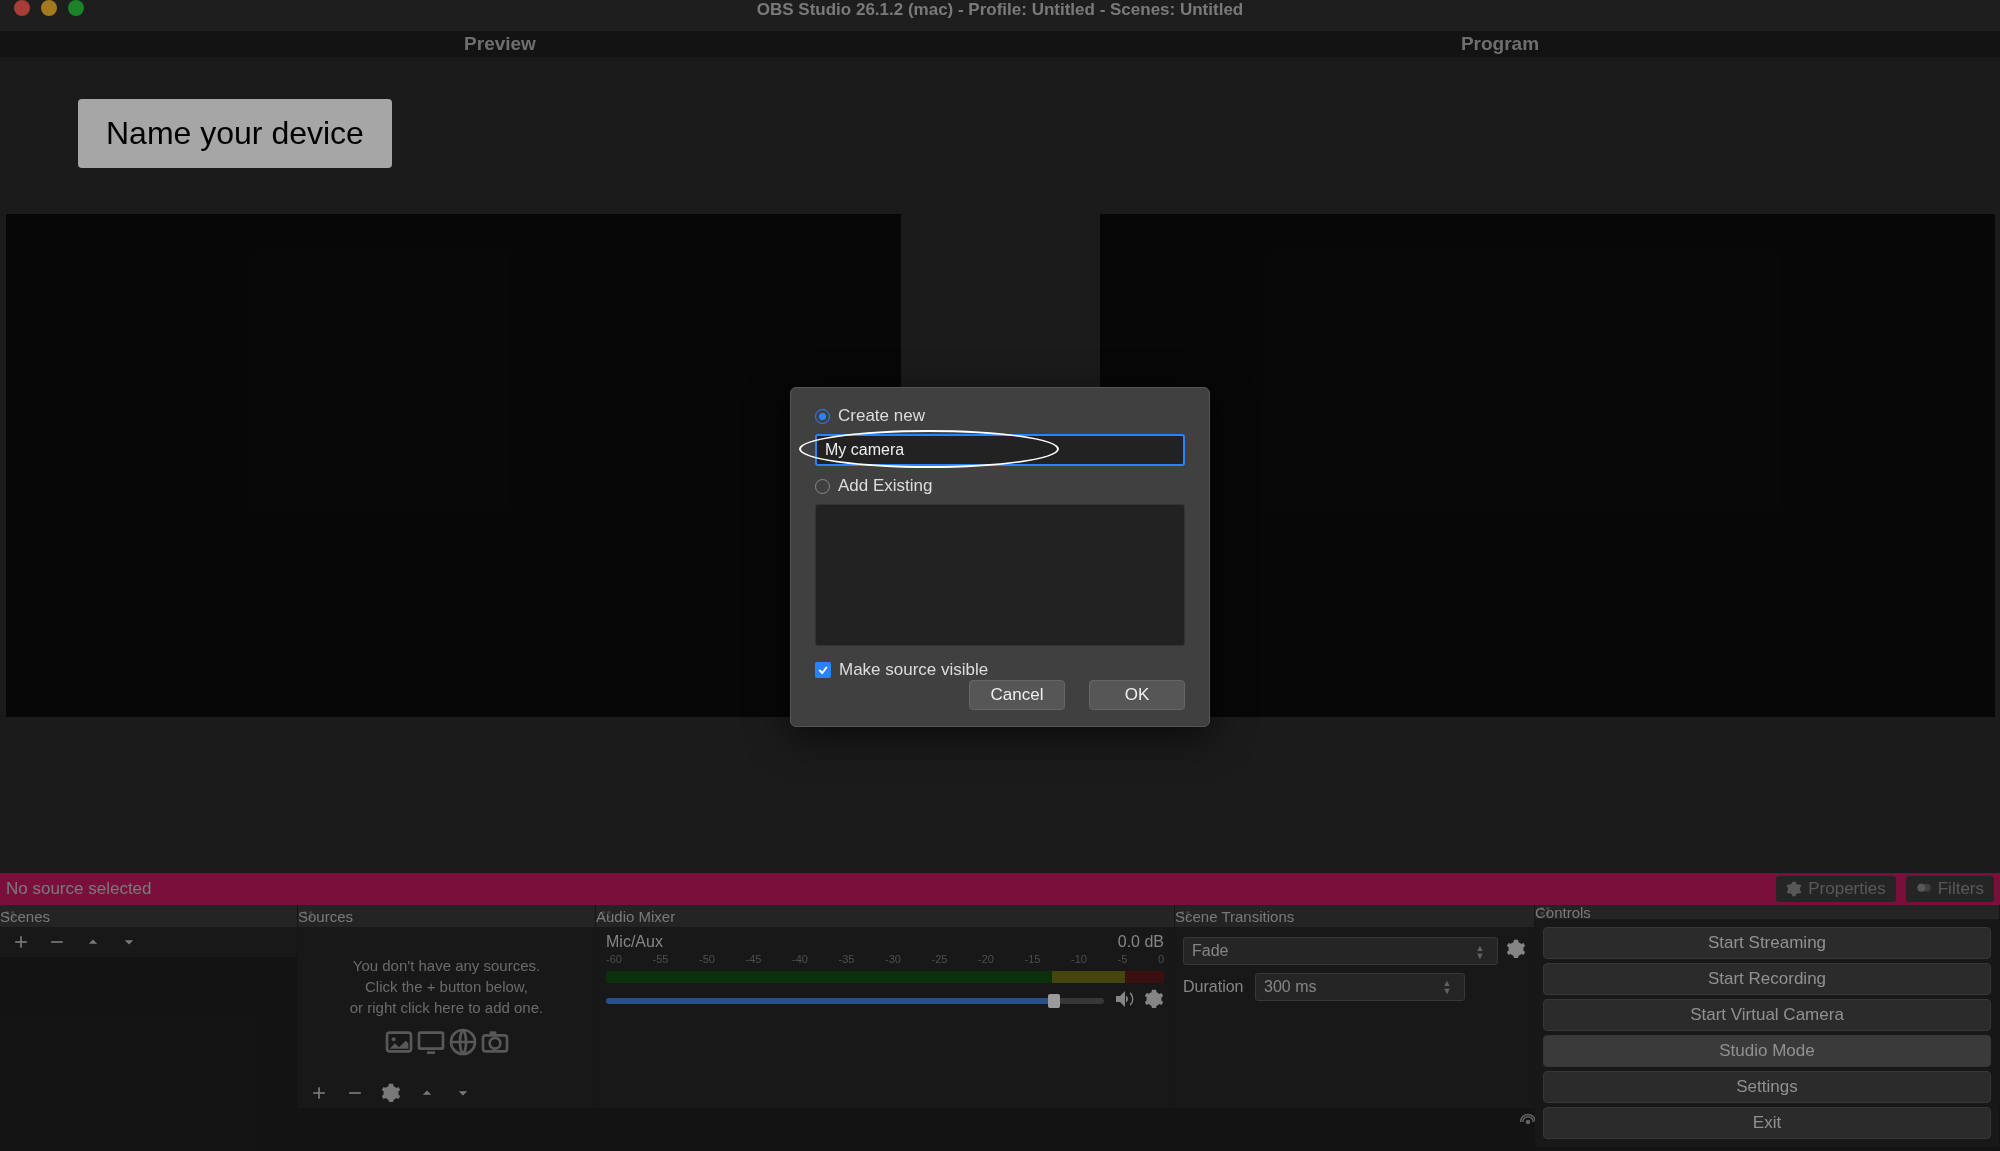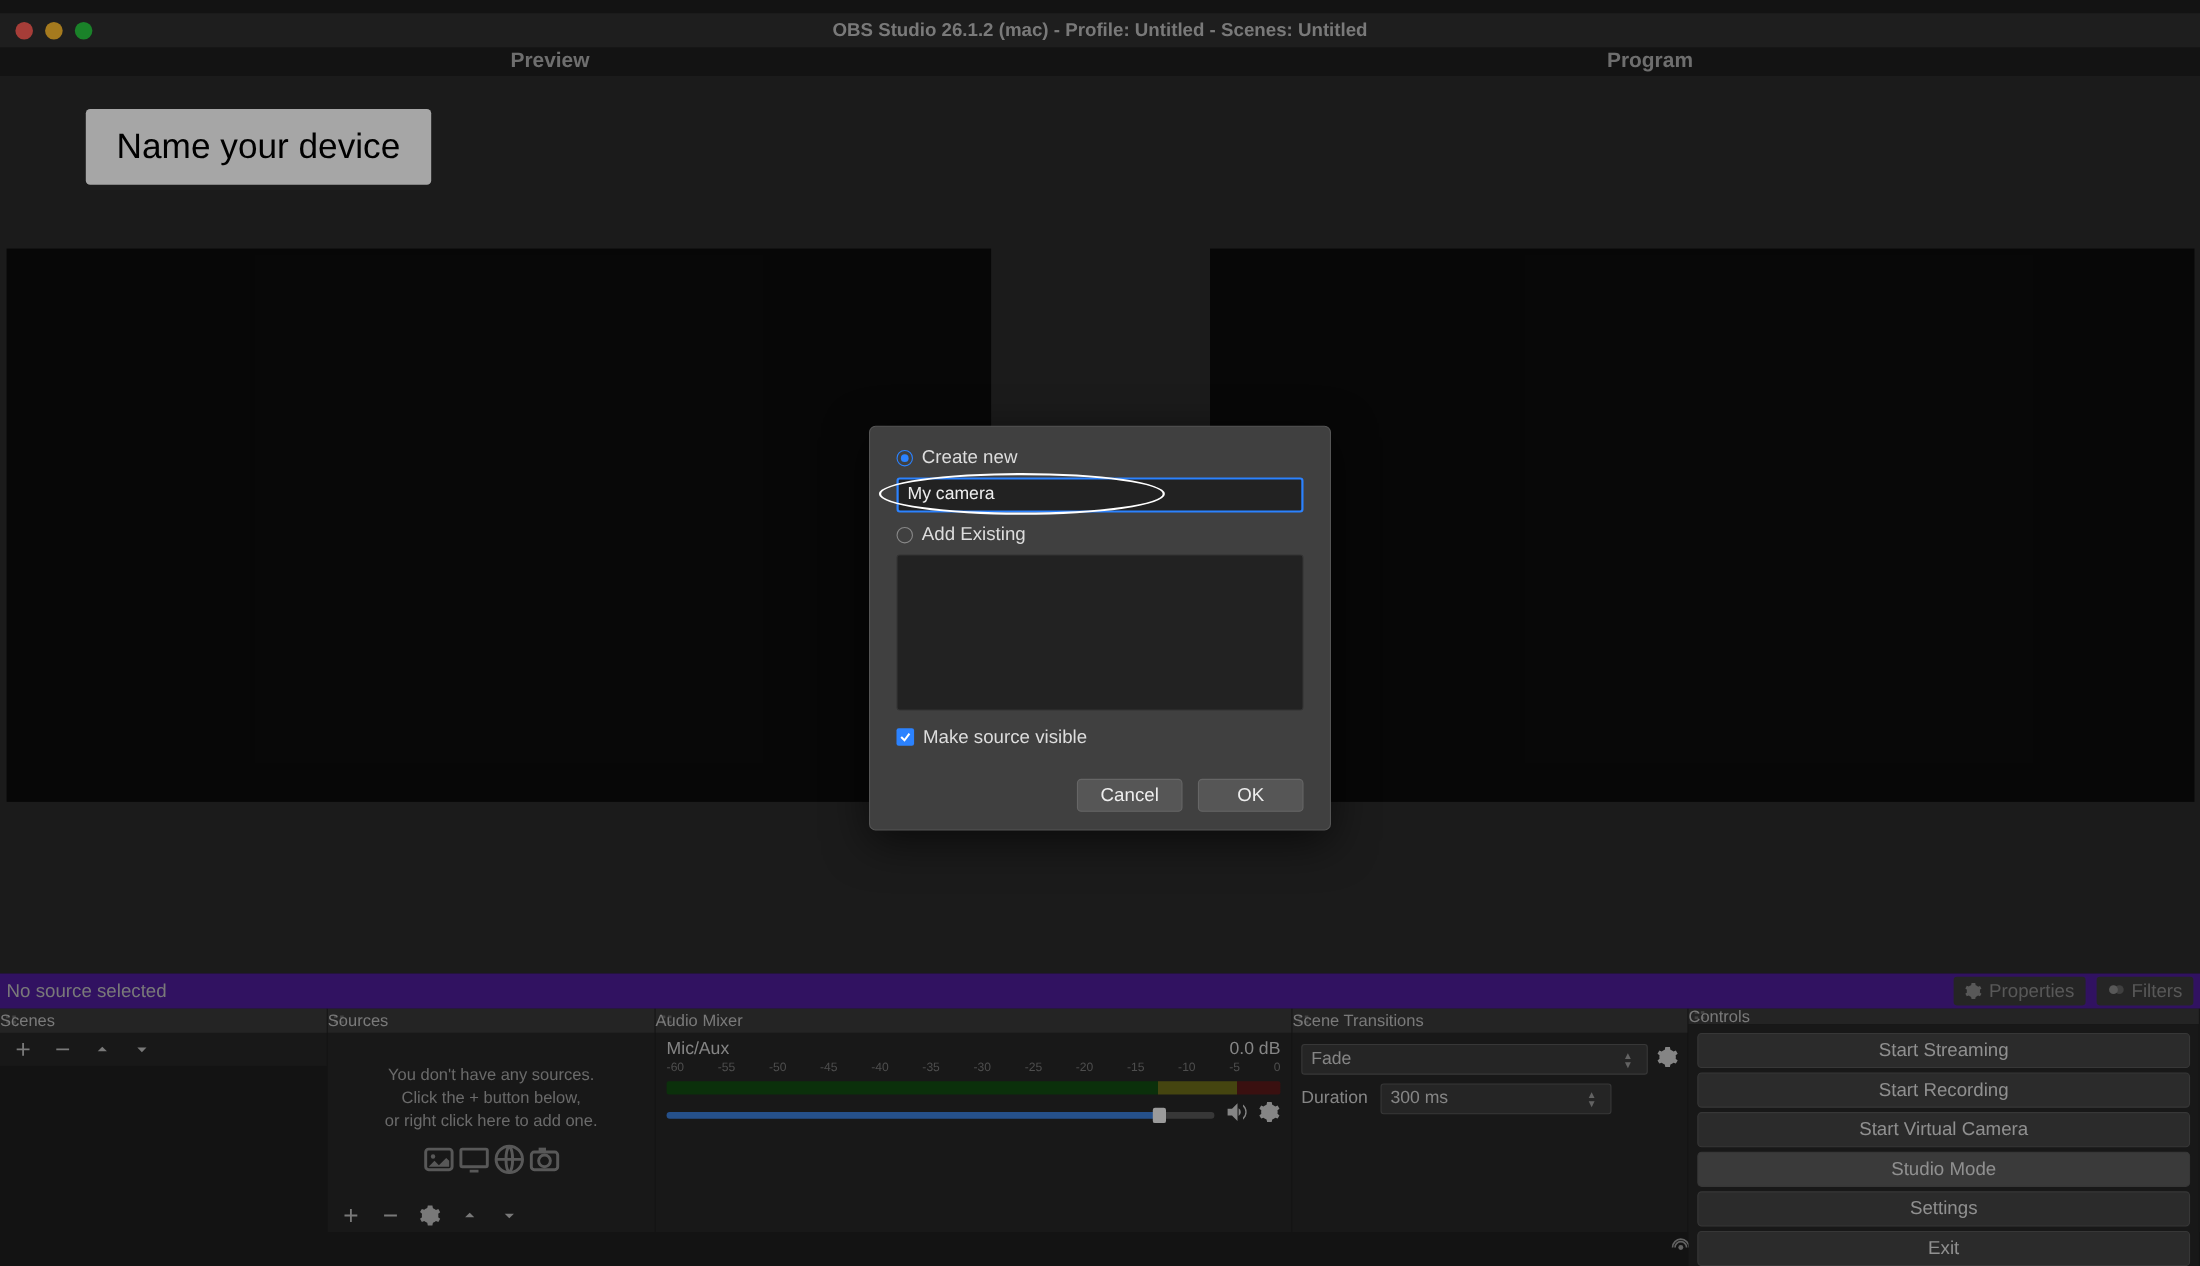--- a/index.html
+++ b/index.html
@@ -1,19 +1,19 @@
 <!DOCTYPE html>
 <html><head>
 <meta charset="utf-8">
 <style>
 * { margin: 0; padding: 0; box-sizing: border-box; font-family: -apple-system, "Helvetica Neue", Arial, sans-serif; }
 html, body { width: 2000px; height: 1151px; background: #1e1e1e; color: #ccc; overflow: hidden; }
 
 
-.titlebar { height: 31px; background: #2e2e2e; display: flex; align-items: center; position: relative; margin-top: 12px; }
+.titlebar { height: 31px; background: #2e2e2e; display: flex; position: relative; }
 .traffic { display: flex; gap: 11px; padding-left: 14px; }
 .traffic span { width: 16px; height: 16px; border-radius: 50%; display: inline-block; }
 .tl-close { background: #ff5f57; }
 .tl-min { background: #febc2e; }
 .tl-max { background: #28c840; }
 .titlebar-title { position: absolute; left: 0; right: 0; text-align: center; font-size: 17px; color: #bbb; font-weight: 600; }
 
 
 .pp-headers { height: 26px; display: flex; }
 .pp-headers div { flex: 1; text-align: center; font-size: 19px; color: #aaa; font-weight: 600; line-height: 26px; }
@@ -22,21 +22,21 @@
 .pp-area { height: 816px; display: flex; background: #2a2a2a; }
 .pp-col { flex: 1; display: flex; align-items: center; justify-content: center; position: relative; }
 .pp-col.left { margin-right: 94px; }
 .pp-col.right { margin-left: 94px; }
 .canvas { width: 895px; height: 503px; background: #0c0c0c; }
 
 
 .callout { position: absolute; top: 99px; left: 78px; background: #fff; color: #000; font-size: 32px; padding: 16px 28px; border-radius: 4px; font-weight: 400; z-index: 10; }
 
 
-.nosource-bar { height: 32px; display: flex; align-items: center; background: #4c1d95; padding: 0 6px; gap: 10px; }
+.nosource-bar { height: 32px; display: flex; align-items: center; background: #be185d; padding: 0 6px; gap: 10px; }
 .nosource-text { font-size: 17px; color: #bbb; flex: 0 0 auto; margin-right: auto; }
 .tbtn { display: flex; align-items: center; gap: 6px; background: #3a3a3a; padding: 3px 10px; border-radius: 3px; font-size: 17px; color: #888; cursor: pointer; }
 .tbtn svg { width: 16px; height: 16px; fill: #888; }
 
 
 .panels { height: 203px; display: flex; }
 .panel { display: flex; flex-direction: column; border-right: 1px solid #222; }
 .panel-header { height: 22px; background: #383838; display: flex; align-items: center; position: relative; font-size: 15px; color: #bbb; }
 .panel-header .ph-title { position: absolute; left: 0; right: 0; }
 .grip { width: 16px; height: 14px; margin-left: 4px; opacity: 0.5; }
@@ -92,21 +92,21 @@
 .radio { width: 15px; height: 15px; border-radius: 50%; border: 1px solid #888; display: inline-flex; align-items: center; justify-content: center; }
 .radio.sel { border-color: #2b82ff; }
 .radio.sel::after { content: ""; width: 7px; height: 7px; background: #2b82ff; border-radius: 50%; }
 .name-input { width: 100%; background: #222; border: 2px solid #2b82ff; border-radius: 3px; padding: 5px 8px; font-size: 16px; color: #eee; outline: none; margin-bottom: 10px; }
 .name-input-wrap { position: relative; }
 .hand-ellipse { position: absolute; left: -16px; top: -4px; width: 260px; height: 38px; border: 2px solid #fff; border-radius: 50%; pointer-events: none; z-index: 2; }
 .exist-box { width: 100%; height: 142px; background: #222; border: 1px solid #333; border-radius: 3px; margin-top: 6px; }
 .chk-row { display: flex; align-items: center; gap: 8px; font-size: 17px; color: #ddd; margin-top: 14px; }
 .chk { width: 16px; height: 16px; background: #2b82ff; border-radius: 2px; display: inline-flex; align-items: center; justify-content: center; }
 .chk svg { width: 12px; height: 12px; stroke: #fff; stroke-width: 2.5; fill: none; }
-.dlg-btns { display: flex; justify-content: flex-end; gap: 14px; margin-top: 28px; }
+.dlg-btns { display: flex; justify-content: flex-end; gap: 24px; }
 .dlg-btn { width: 96px; background: #565656; border: 1px solid #666; border-radius: 4px; padding: 4px 0; text-align: center; font-size: 17px; color: #eee; cursor: pointer; }
 </style>
 </head>
 <body>
 
 <div class="titlebar">
   <div class="traffic">
     <span class="tl-close"></span>
     <span class="tl-min"></span>
     <span class="tl-max"></span>

